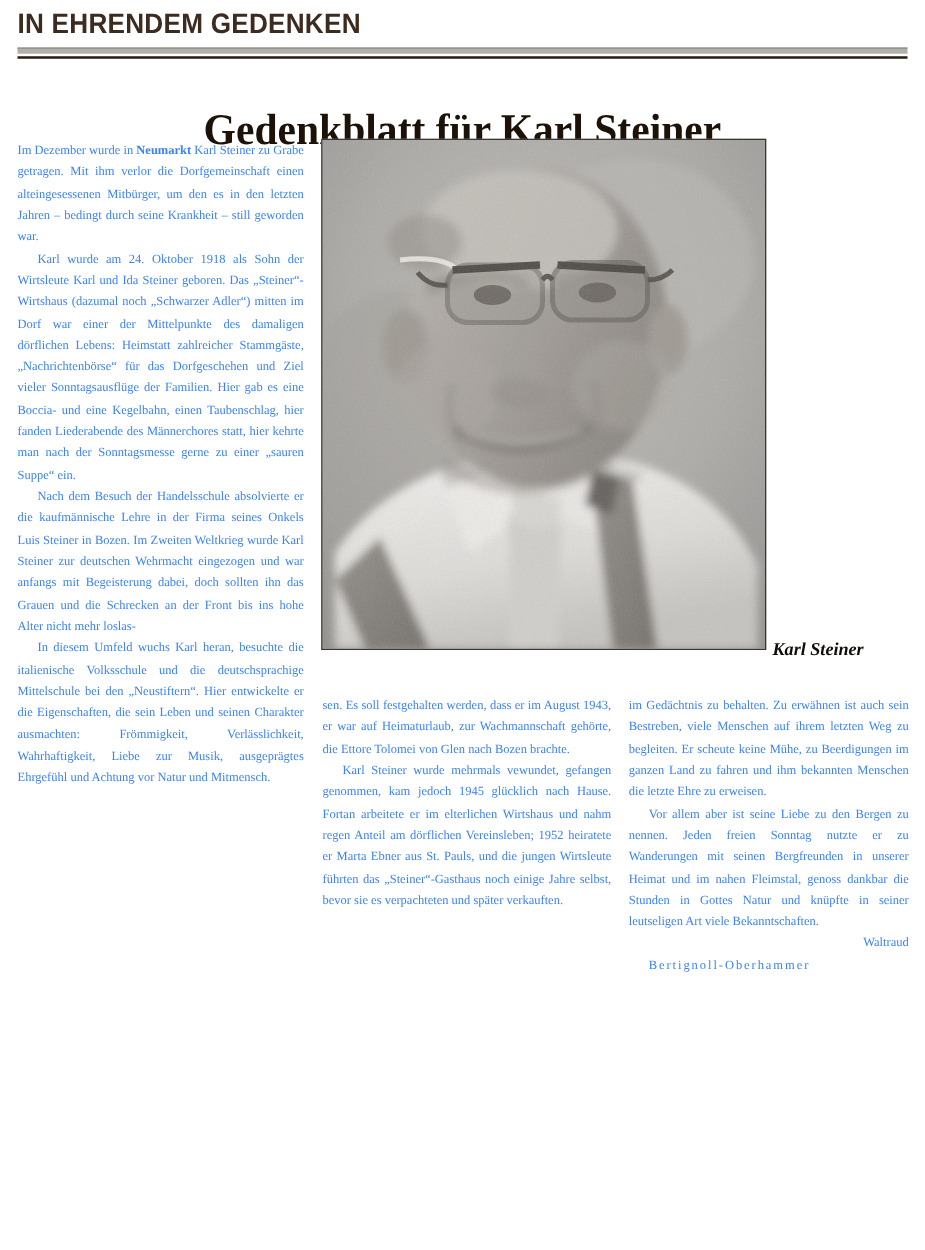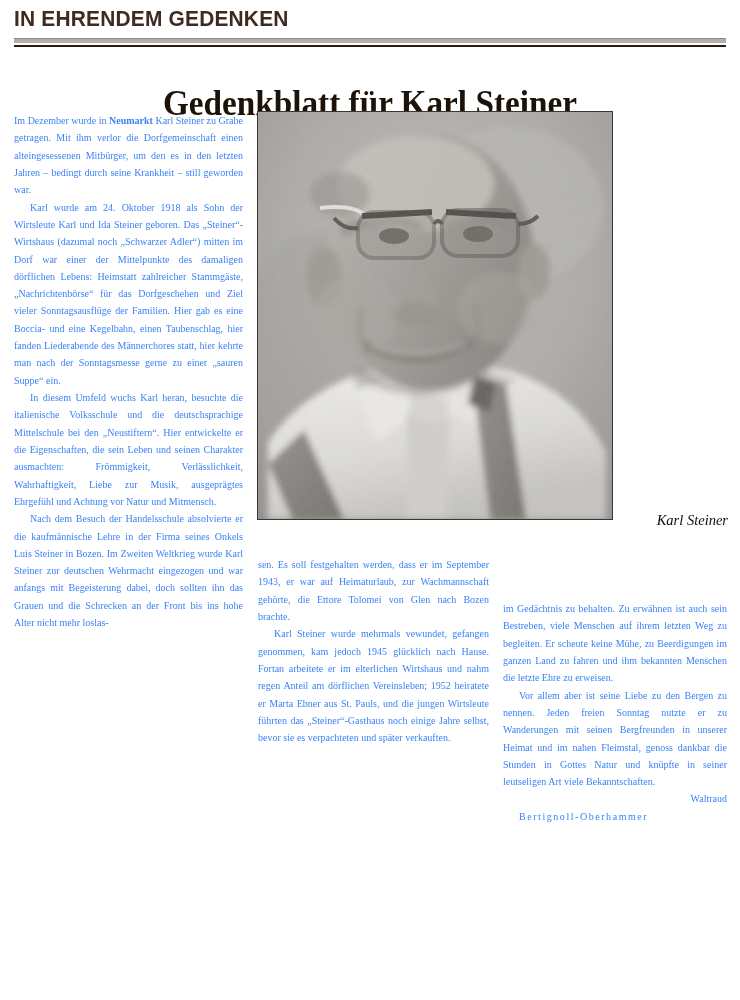--- a/index.html
+++ b/index.html
@@ -85,27 +85,26 @@
     overflow: hidden;
     background: #a9a7a3;
   }
   #photo-wrap svg { display: block; }
   #photo-caption {
     position: absolute;
     left: 618px;
     top: 512px;
     width: 110px;
     font-family: "Liberation Serif", "DejaVu Serif", serif;
-    font-weight: normal;
+    font-weight: bold;
     font-style: italic;
     font-size: 14.5px;
     line-height: 17px;
     color: #100c08;
     white-space: nowrap;
-    text-align: right;
   }
 
   
   .col {
     position: absolute;
     font-size: 10px;
     line-height: 17.32px;
     text-align: justify;
     text-justify: inter-word;
     color: #3b82f6;
@@ -119,21 +118,20 @@
   }
   #col2 {
     left: 258px;
     top: 556px;
     width: 231px;
   }
   #col3 {
     left: 503px;
     top: 556px;
     width: 224px;
-    margin-top: 44px;
   }
   .col p {
     margin: 0;
     text-indent: 16px;
   }
   .col p.first {
     text-indent: 0;
   }
   .sign-1 {
     margin: 0;
@@ -263,26 +261,26 @@
 
     <rect x="0" y="0" width="354" height="407" filter="url(#grain)" opacity="0.55"></rect>
     <rect x="0" y="0" width="354" height="407" fill="#ffffff" opacity="0.05"></rect>
   </svg>
 </div>
 <div id="photo-caption">Karl Steiner</div>
 
 <div id="col1" class="col">
   <p class="first"><span>Im Dezember wurde in </span><b class="bold">Neumarkt</b><span> Karl Steiner zu Grabe getragen. Mit ihm verlor die Dorfgemeinschaft einen alteingesessenen Mitbürger, um den es in den letzten Jahren – bedingt durch seine Krankheit – still geworden war.</span></p>
   <p>Karl wurde am 24. Oktober 1918 als Sohn der Wirtsleute Karl und Ida Steiner geboren. Das „Steiner“-Wirtshaus (dazumal noch „Schwarzer Adler“) mitten im Dorf war einer der Mittelpunkte des damaligen dörflichen Lebens: Heimstatt zahlreicher Stammgäste, „Nachrichtenbörse“ für das Dorfgeschehen und Ziel vieler Sonntagsausflüge der Familien. Hier gab es eine Boccia- und eine Kegelbahn, einen Taubenschlag, hier fanden Liederabende des Männerchores statt, hier kehrte man nach der Sonntagsmesse gerne zu einer „sauren Suppe“ ein.</p>
+  <p>Nach dem Besuch der Handelsschule absolvierte er die kaufmännische Lehre in der Firma seines Onkels Luis Steiner in Bozen. Im Zweiten Weltkrieg wurde Karl Steiner zur deutschen Wehrmacht eingezogen und war anfangs mit Begeisterung dabei, doch sollten ihn das Grauen und die Schrecken an der Front bis ins hohe Alter nicht mehr loslas-</p>
   <p>In diesem Umfeld wuchs Karl heran, besuchte die italienische Volksschule und die deutschsprachige Mittelschule bei den „Neustiftern“. Hier entwickelte er die Eigenschaften, die sein Leben und seinen Charakter ausmachten: Frömmigkeit, Verlässlichkeit, Wahrhaftigkeit, Liebe zur Musik, ausgeprägtes Ehrgefühl und Achtung vor Natur und Mitmensch.</p>
-  <p>Nach dem Besuch der Handelsschule absolvierte er die kaufmännische Lehre in der Firma seines Onkels Luis Steiner in Bozen. Im Zweiten Weltkrieg wurde Karl Steiner zur deutschen Wehrmacht eingezogen und war anfangs mit Begeisterung dabei, doch sollten ihn das Grauen und die Schrecken an der Front bis ins hohe Alter nicht mehr loslas-</p>
 </div>
 
 <div id="col2" class="col">
-  <p class="first">sen. Es soll festgehalten werden, dass er im September 1943, er war auf Heimaturlaub, zur Wachmannschaft gehörte, die Ettore Tolomei von Glen nach Bozen brachte.</p>
+  <p class="first">sen. Es soll festgehalten werden, dass er im August 1943, er war auf Heimaturlaub, zur Wachmannschaft gehörte, die Ettore Tolomei von Glen nach Bozen brachte.</p>
   <p>Karl Steiner wurde mehrmals vewundet, gefangen genommen, kam jedoch 1945 glücklich nach Hause. Fortan arbeitete er im elterlichen Wirtshaus und nahm regen Anteil am dörflichen Vereinsleben; 1952 heiratete er Marta Ebner aus St. Pauls, und die jungen Wirtsleute führten das „Steiner“-Gasthaus noch einige Jahre selbst, bevor sie es verpachteten und später verkauften.</p>
 </div>
 
 <div id="col3" class="col">
   <p class="first">im Gedächtnis zu behalten. Zu erwähnen ist auch sein Bestreben, viele Menschen auf ihrem letzten Weg zu begleiten. Er scheute keine Mühe, zu Beerdigungen im ganzen Land zu fahren und ihm bekannten Menschen die letzte Ehre zu erweisen.</p>
   <p>Vor allem aber ist seine Liebe zu den Bergen zu nennen. Jeden freien Sonntag nutzte er zu Wanderungen mit seinen Bergfreunden in unserer Heimat und im nahen Fleimstal, genoss dankbar die Stunden in Gottes Natur und knüpfte in seiner leutseligen Art viele Bekanntschaften.</p>
   <p class="sign-1">Waltraud</p>
   <p class="sign-2">Bertignoll-Oberhammer</p>
 </div>
 

